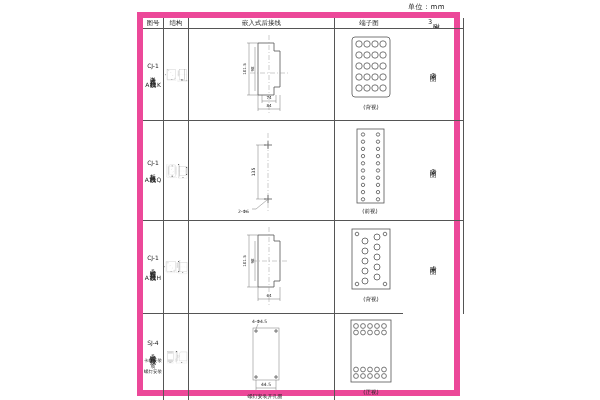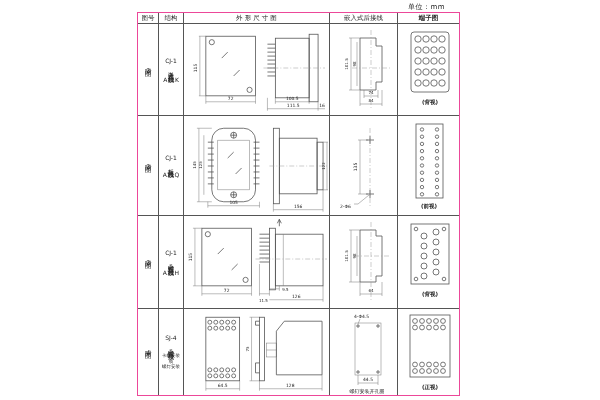--- a/index.html
+++ b/index.html
@@ -1,25 +1,25 @@
 <!DOCTYPE html>
 <html><head>
 <meta charset="utf-8">
 <style>
   html,body{margin:0;padding:0;background:#fff;}
   .page{position:relative;width:600px;height:400px;background:#fff;
         font-family:"DejaVu Sans",sans-serif;color:#222;overflow:hidden;}
   .unit{position:absolute;left:408px;top:2px;font-size:7px;letter-spacing:.5px;}
   .tbl{position:absolute;left:137px;top:12px;width:323px;height:384px;
-       border:1px solid #ec4899;box-sizing:border-box;display:grid;
+       border:6px solid #ec4899;box-sizing:border-box;display:grid;
        grid-template-columns:21px 25px 146px 68px 61px;
        grid-template-rows:11px 92px 100px 93px 86px;background:#fff;}
   .cell{border-right:1px solid #555;border-bottom:1px solid #555;position:relative;
         display:flex;align-items:center;justify-content:center;overflow:hidden;box-sizing:border-box;}
-  .cell.last{border-right:none;font-weight:bold;}
+  .cell.last{border-right:none;}
   .cell.bot{border-bottom:none;}
   .hdr{font-size:6.5px;white-space:nowrap;}
   .vtx{writing-mode:vertical-rl;text-orientation:upright;font-size:6.5px;letter-spacing:2px;line-height:1;}
   .struct{flex-direction:column;gap:3px;font-size:6px;text-align:center;}
   .struct .vtx{font-size:6px;letter-spacing:1px;}
   .note{font-size:4.5px;line-height:1.25;text-align:center;}
   svg{display:block;}
   .ln{stroke:#555;stroke-width:.8;fill:none;}
   .thin{stroke:#777;stroke-width:.5;fill:none;}
   .cl{stroke:#999;stroke-width:.5;fill:none;stroke-dasharray:5 2 1 2;}
@@ -30,21 +30,20 @@
 </head>
 <body>
 
 <div class="page">
   <div class="unit">单位：mm</div>
 
   <div class="tbl">
 
     <div class="cell hdr">图号</div>
     <div class="cell hdr">结构</div>
-    <div class="cell hdr">外 形 尺 寸 图</div>
     <div class="cell hdr">嵌入式后接线</div>
     <div class="cell hdr last">端子图</div>
 
     <div class="cell">
       <span class="vtx">附图3</span>
     </div>
     <div class="cell struct">
       <span>CJ-1</span>
       <span class="vtx">嵌入式后接线</span>
       <span>A11K</span>

